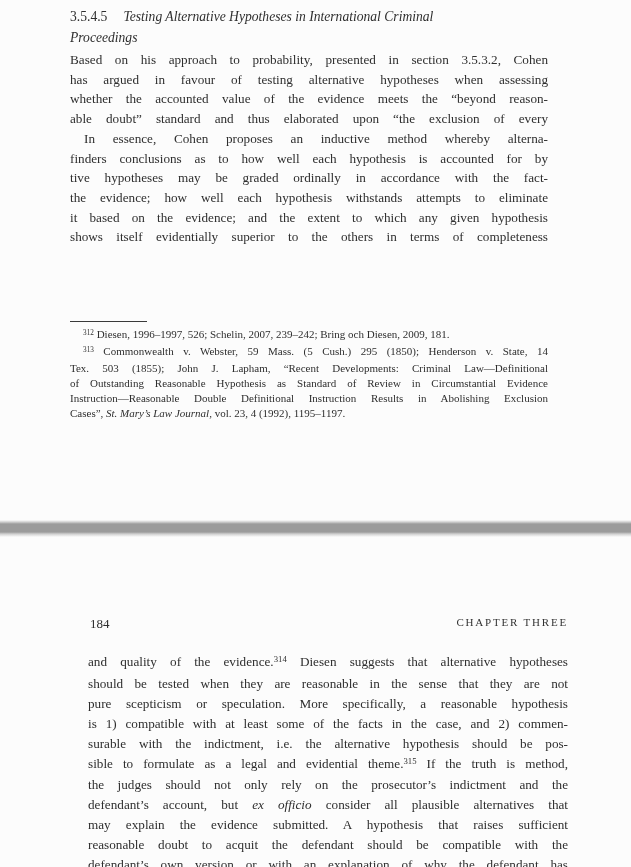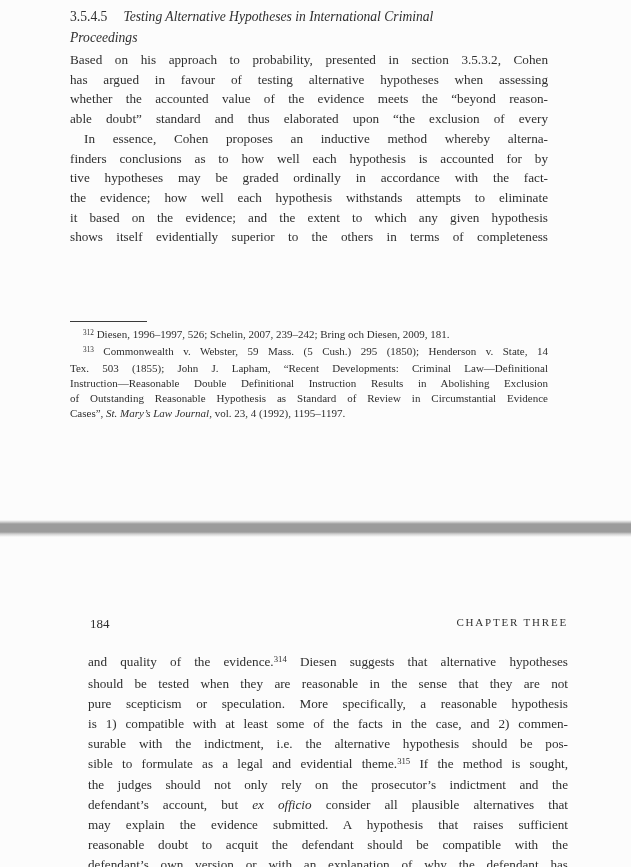--- a/index.html
+++ b/index.html
@@ -68,39 +68,39 @@
         <div class="tline"><span>the evidence; how well each hypothesis withstands attempts to eliminate</span></div>
         <div class="tline"><span>it based on the evidence; and the extent to which any given hypothesis</span></div>
         <div class="tline"><span>shows itself evidentially superior to the others in terms of completeness</span></div>
       </div>
   </div>
   <div class="fnrule"></div>
   <div class="textcol footnotes">
       <div class="tline tlast tindent"><span class="seg-sup">312</span><span> Diesen, 1996–1997, 526; Schelin, 2007, 239–242; Bring och Diesen, 2009, 181.</span></div>
       <div class="tline tindent"><span class="seg-sup">313</span><span> Commonwealth v. Webster, 59 Mass. (5 Cush.) 295 (1850); Henderson v. State, 14</span></div>
       <div class="tline"><span>Tex. 503 (1855); John J. Lapham, “Recent Developments: Criminal Law—Definitional</span></div>
+      <div class="tline"><span>of Outstanding Reasonable Hypothesis as Standard of Review in Circumstantial Evidence</span></div>
       <div class="tline"><span>Instruction—Reasonable Double Definitional Instruction Results in Abolishing Exclusion</span></div>
-      <div class="tline"><span>of Outstanding Reasonable Hypothesis as Standard of Review in Circumstantial Evidence</span></div>
       <div class="tline tlast"><span>Cases”, </span><span class="seg-italic">St. Mary’s Law Journal</span><span>, vol. 23, 4 (1992), 1195–1197.</span></div>
     </div>
 </div>
 
 <div class="page-break"></div>
 
 <div>
   <div class="textcol p2-head">
     <span class="page-number">184</span>
     <span class="running-head">CHAPTER THREE</span>
   </div>
   <div class="textcol p2-col bodytext">
       <div class="tline"><span>and quality of the evidence.</span><span class="seg-sup">314</span><span> Diesen suggests that alternative hypotheses</span></div>
       <div class="tline"><span>should be tested when they are reasonable in the sense that they are not</span></div>
       <div class="tline"><span>pure scepticism or speculation. More specifically, a reasonable hypothesis</span></div>
       <div class="tline"><span>is 1) compatible with at least some of the facts in the case, and 2) commen-</span></div>
       <div class="tline"><span>surable with the indictment, i.e. the alternative hypothesis should be pos-</span></div>
-      <div class="tline"><span>sible to formulate as a legal and evidential theme.</span><span class="seg-sup">315</span><span> If the method is sought,</span></div>
+      <div class="tline"><span>sible to formulate as a legal and evidential theme.</span><span class="seg-sup">315</span><span> If the truth is method,</span></div>
       <div class="tline"><span>the judges should not only rely on the prosecutor’s indictment and the</span></div>
       <div class="tline"><span>defendant’s account, but </span><span class="seg-italic">ex officio</span><span> consider all plausible alternatives that</span></div>
       <div class="tline"><span>may explain the evidence submitted. A hypothesis that raises sufficient</span></div>
       <div class="tline"><span>reasonable doubt to acquit the defendant should be compatible with the</span></div>
       <div class="tline"><span>defendant’s own version or with an explanation of why the defendant has</span></div>
     </div>
 </div>
 
 </body></html>

